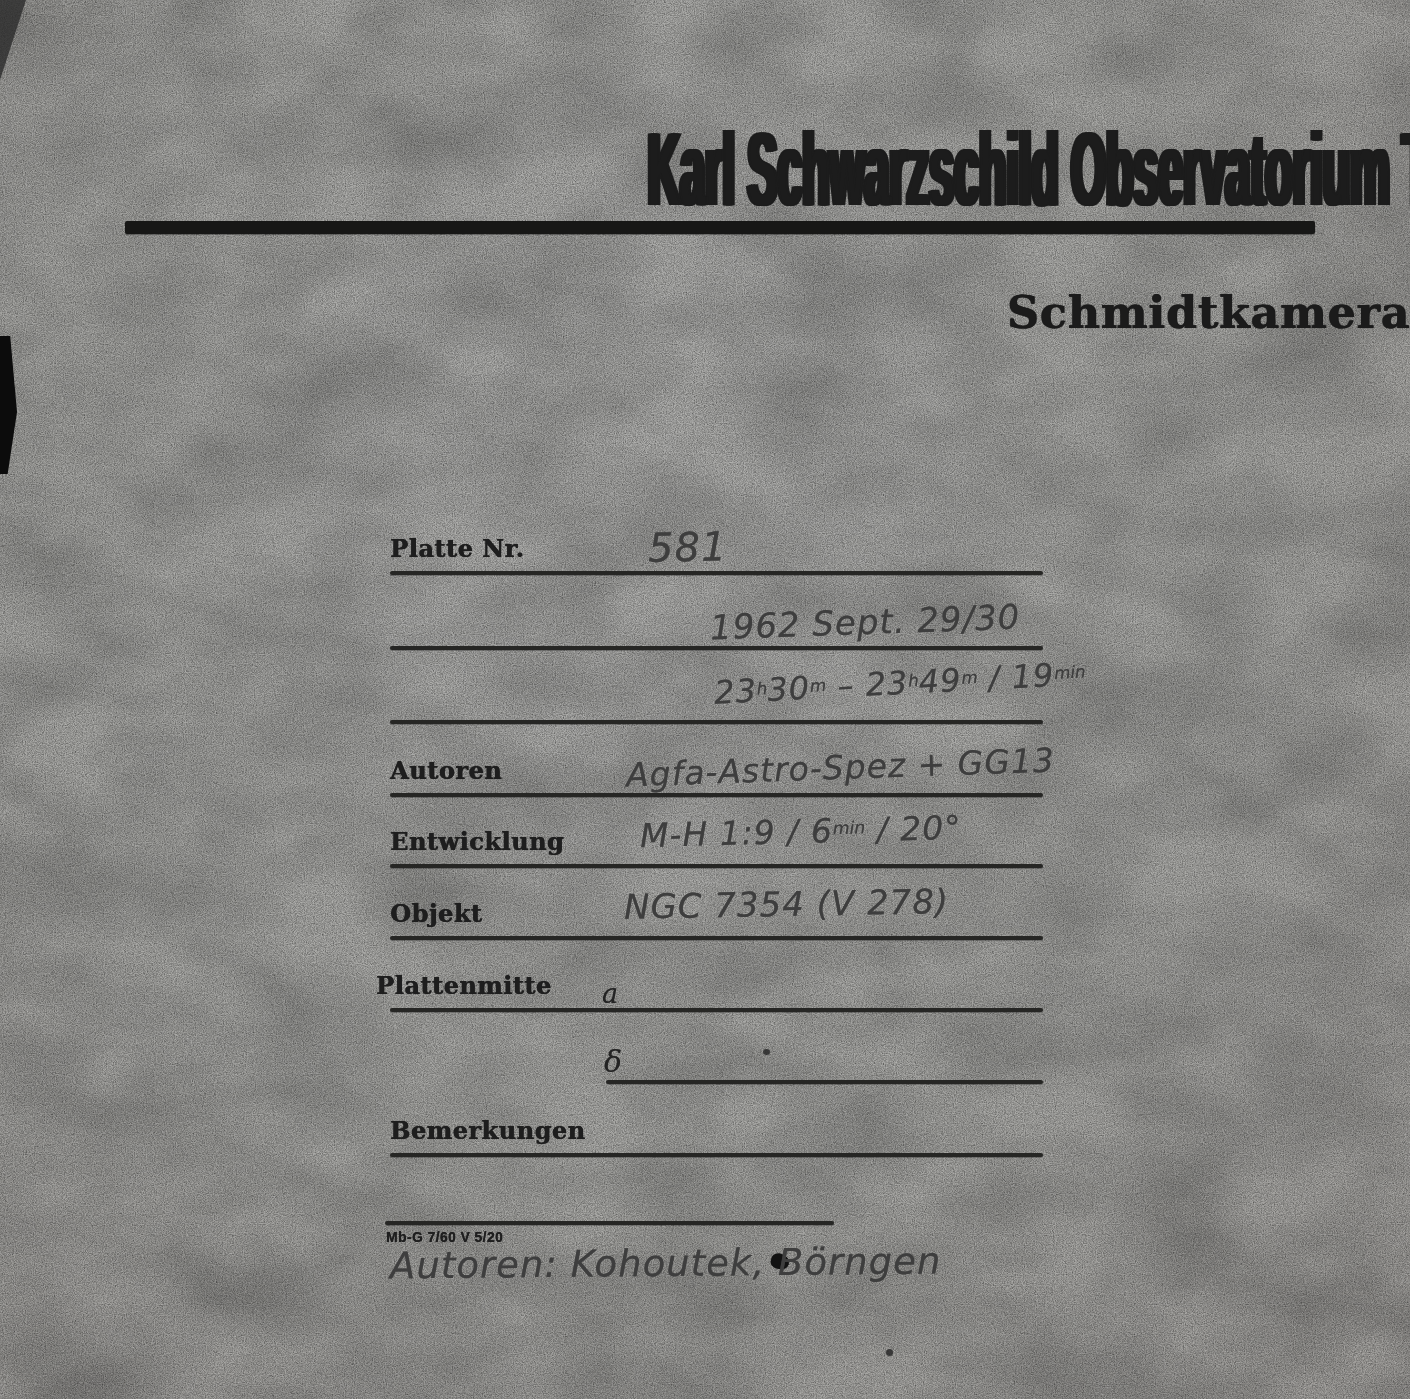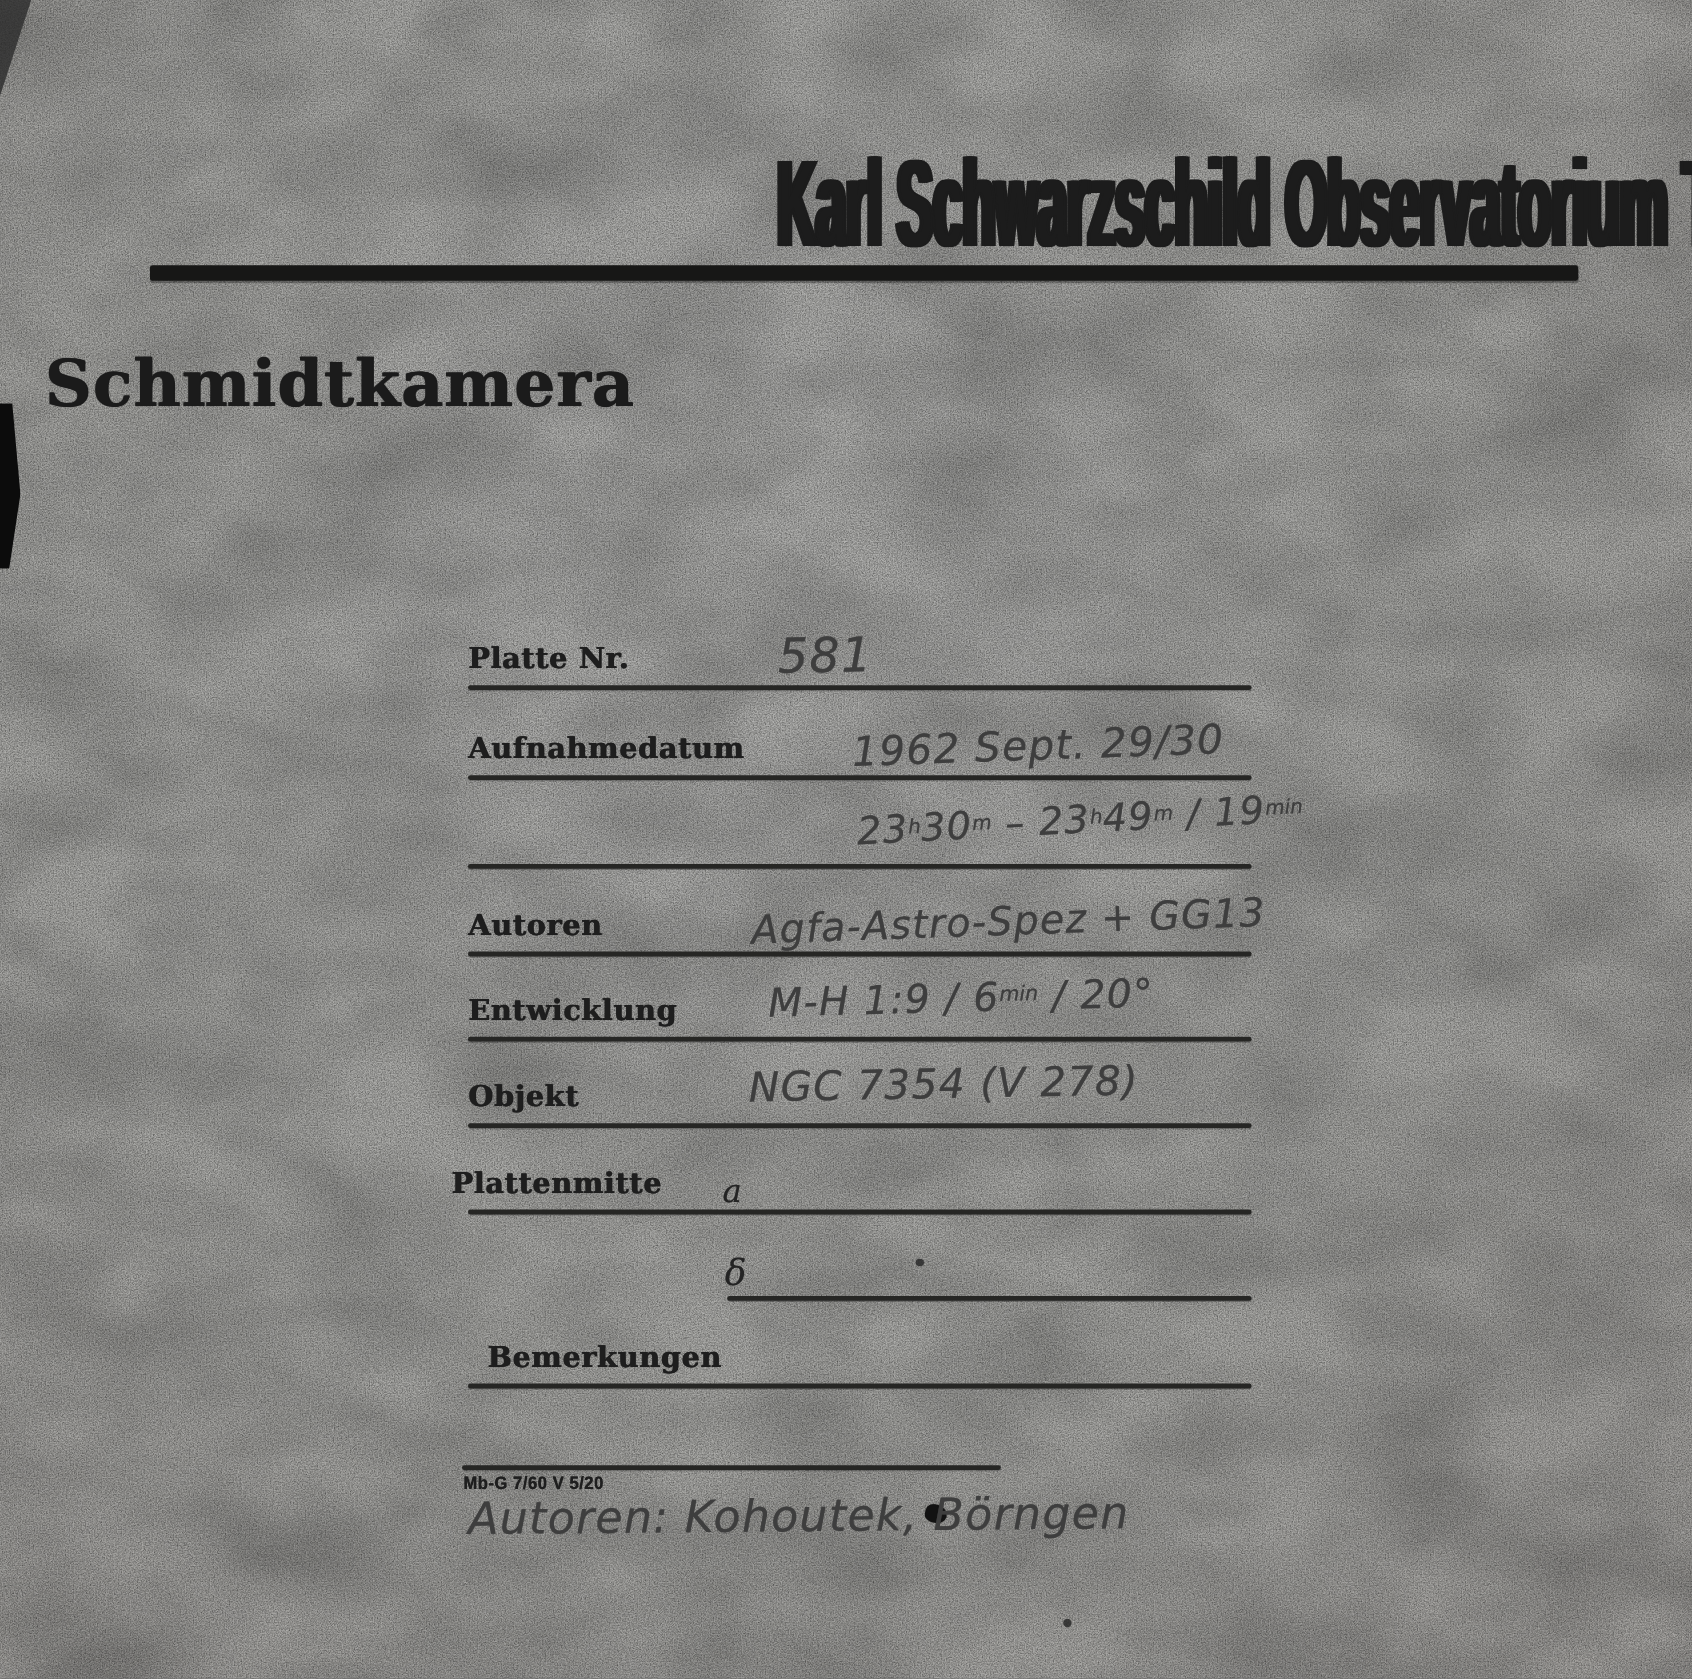--- a/index.html
+++ b/index.html
@@ -21,22 +21,22 @@
     font-size:103px;
     line-height:100px;
     color:#1c1c1c;
     letter-spacing:0px;
     transform:scaleX(0.435) scaleY(1.0);
     text-shadow:3.5px 0 0 #1c1c1c, 7px 0 0 #1c1c1c, -3.5px 0 0 #1c1c1c, -7px 0 0 #1c1c1c, 0 0 1px rgba(20,20,20,.6);
   }
   .title-rule{position:absolute;left:125px;top:221px;width:1190px;height:13px;background:#171716;border-radius:2px;box-shadow:0 1px 1px rgba(0,0,0,.35);}
 
   .subtitle{
-    position:absolute;left:37px;right:0;top:287px;text-align:left;
-    font-family:"DejaVu Serif", serif;font-weight:bold;font-size:54px;color:#1b1b1b;
+    position:absolute;left:18px;right:0;top:287px;text-align:right;
+    font-family:"DejaVu Serif", serif;font-weight:bold;font-size:44px;color:#1b1b1b;
     letter-spacing:1px;
     text-shadow:1px 0 0 #1b1b1b, 0 0 1px rgba(20,20,20,.5);
     white-space:nowrap;
   }
 
   .label{
     position:absolute;
     font-family:"DejaVu Serif", serif;font-weight:bold;font-size:24px;color:#1e1e1e;
     letter-spacing:0.5px;white-space:nowrap;
     text-shadow:0.6px 0 0 #1e1e1e, 0 0 0.8px rgba(25,25,25,.5);
@@ -106,21 +106,20 @@
   <div class="title-wrap">
     <span class="title-text">Karl Schwarzschild Observatorium Tautenburg</span>
   </div>
   <div class="title-rule"></div>
   <div class="subtitle">Schmidtkamera</div>
 
   <div class="label" style="left:390px;top:534px">Platte Nr.</div>
   <div class="hline" style="left:390px;top:571px;width:653px"></div>
   <div class="hw" style="left:648px;top:524px;font-size:40px;transform:rotate(-1deg)">581</div>
 
-  <div class="label" style="left:390px;top:609px">Aufnahmedatum</div>
   <div class="hline" style="left:390px;top:646px;width:653px"></div>
   <div class="hw" style="left:710px;top:602px;font-size:34px;transform:rotate(-2deg)">1962 Sept. 29/30</div>
 
   <div class="hline" style="left:390px;top:720px;width:653px"></div>
   <div class="hw" style="left:714px;top:664px;font-size:32px;transform:rotate(-3deg)"><span>23</span><sup>h</sup><span>30</span><sup>m</sup><span> – </span><span>23</span><sup>h</sup><span>49</span><sup>m</sup><span> / 19</span><sup>min</sup></div>
 
   <div class="label" style="left:390px;top:756px">Autoren</div>
   <div class="hline" style="left:390px;top:793px;width:653px"></div>
   <div class="hw" style="left:626px;top:748px;font-size:33px;transform:rotate(-2deg)">Agfa-Astro-Spez + GG13</div>
 
@@ -132,20 +131,20 @@
   <div class="hline" style="left:390px;top:936px;width:653px"></div>
   <div class="hw" style="left:624px;top:884px;font-size:34px;transform:rotate(-1deg)">NGC 7354 (V 278)</div>
 
   <div class="label" style="left:376px;top:971px">Plattenmitte</div>
   <div class="sym" style="left:602px;top:978px;font-size:27px">a</div>
   <div class="hline" style="left:390px;top:1008px;width:653px"></div>
 
   <div class="sym" style="left:604px;top:1044px;font-size:30px">δ</div>
   <div class="hline" style="left:606px;top:1080px;width:437px"></div>
 
-  <div class="label" style="left:406px;top:1116px">Bemerkungen</div>
+  <div class="label" style="left:390px;top:1116px">Bemerkungen</div>
   <div class="hline" style="left:390px;top:1153px;width:653px"></div>
 
   <div class="hline" style="left:385px;top:1221px;width:449px"></div>
   <div class="form-code">Mb-G 7/60 V 5/20</div>
   <div class="hw" style="left:390px;top:1242px;font-size:37px;transform:rotate(-0.5deg)">Autoren: Kohoutek, Börngen</div>
 
 </div>
 
 </body></html>

